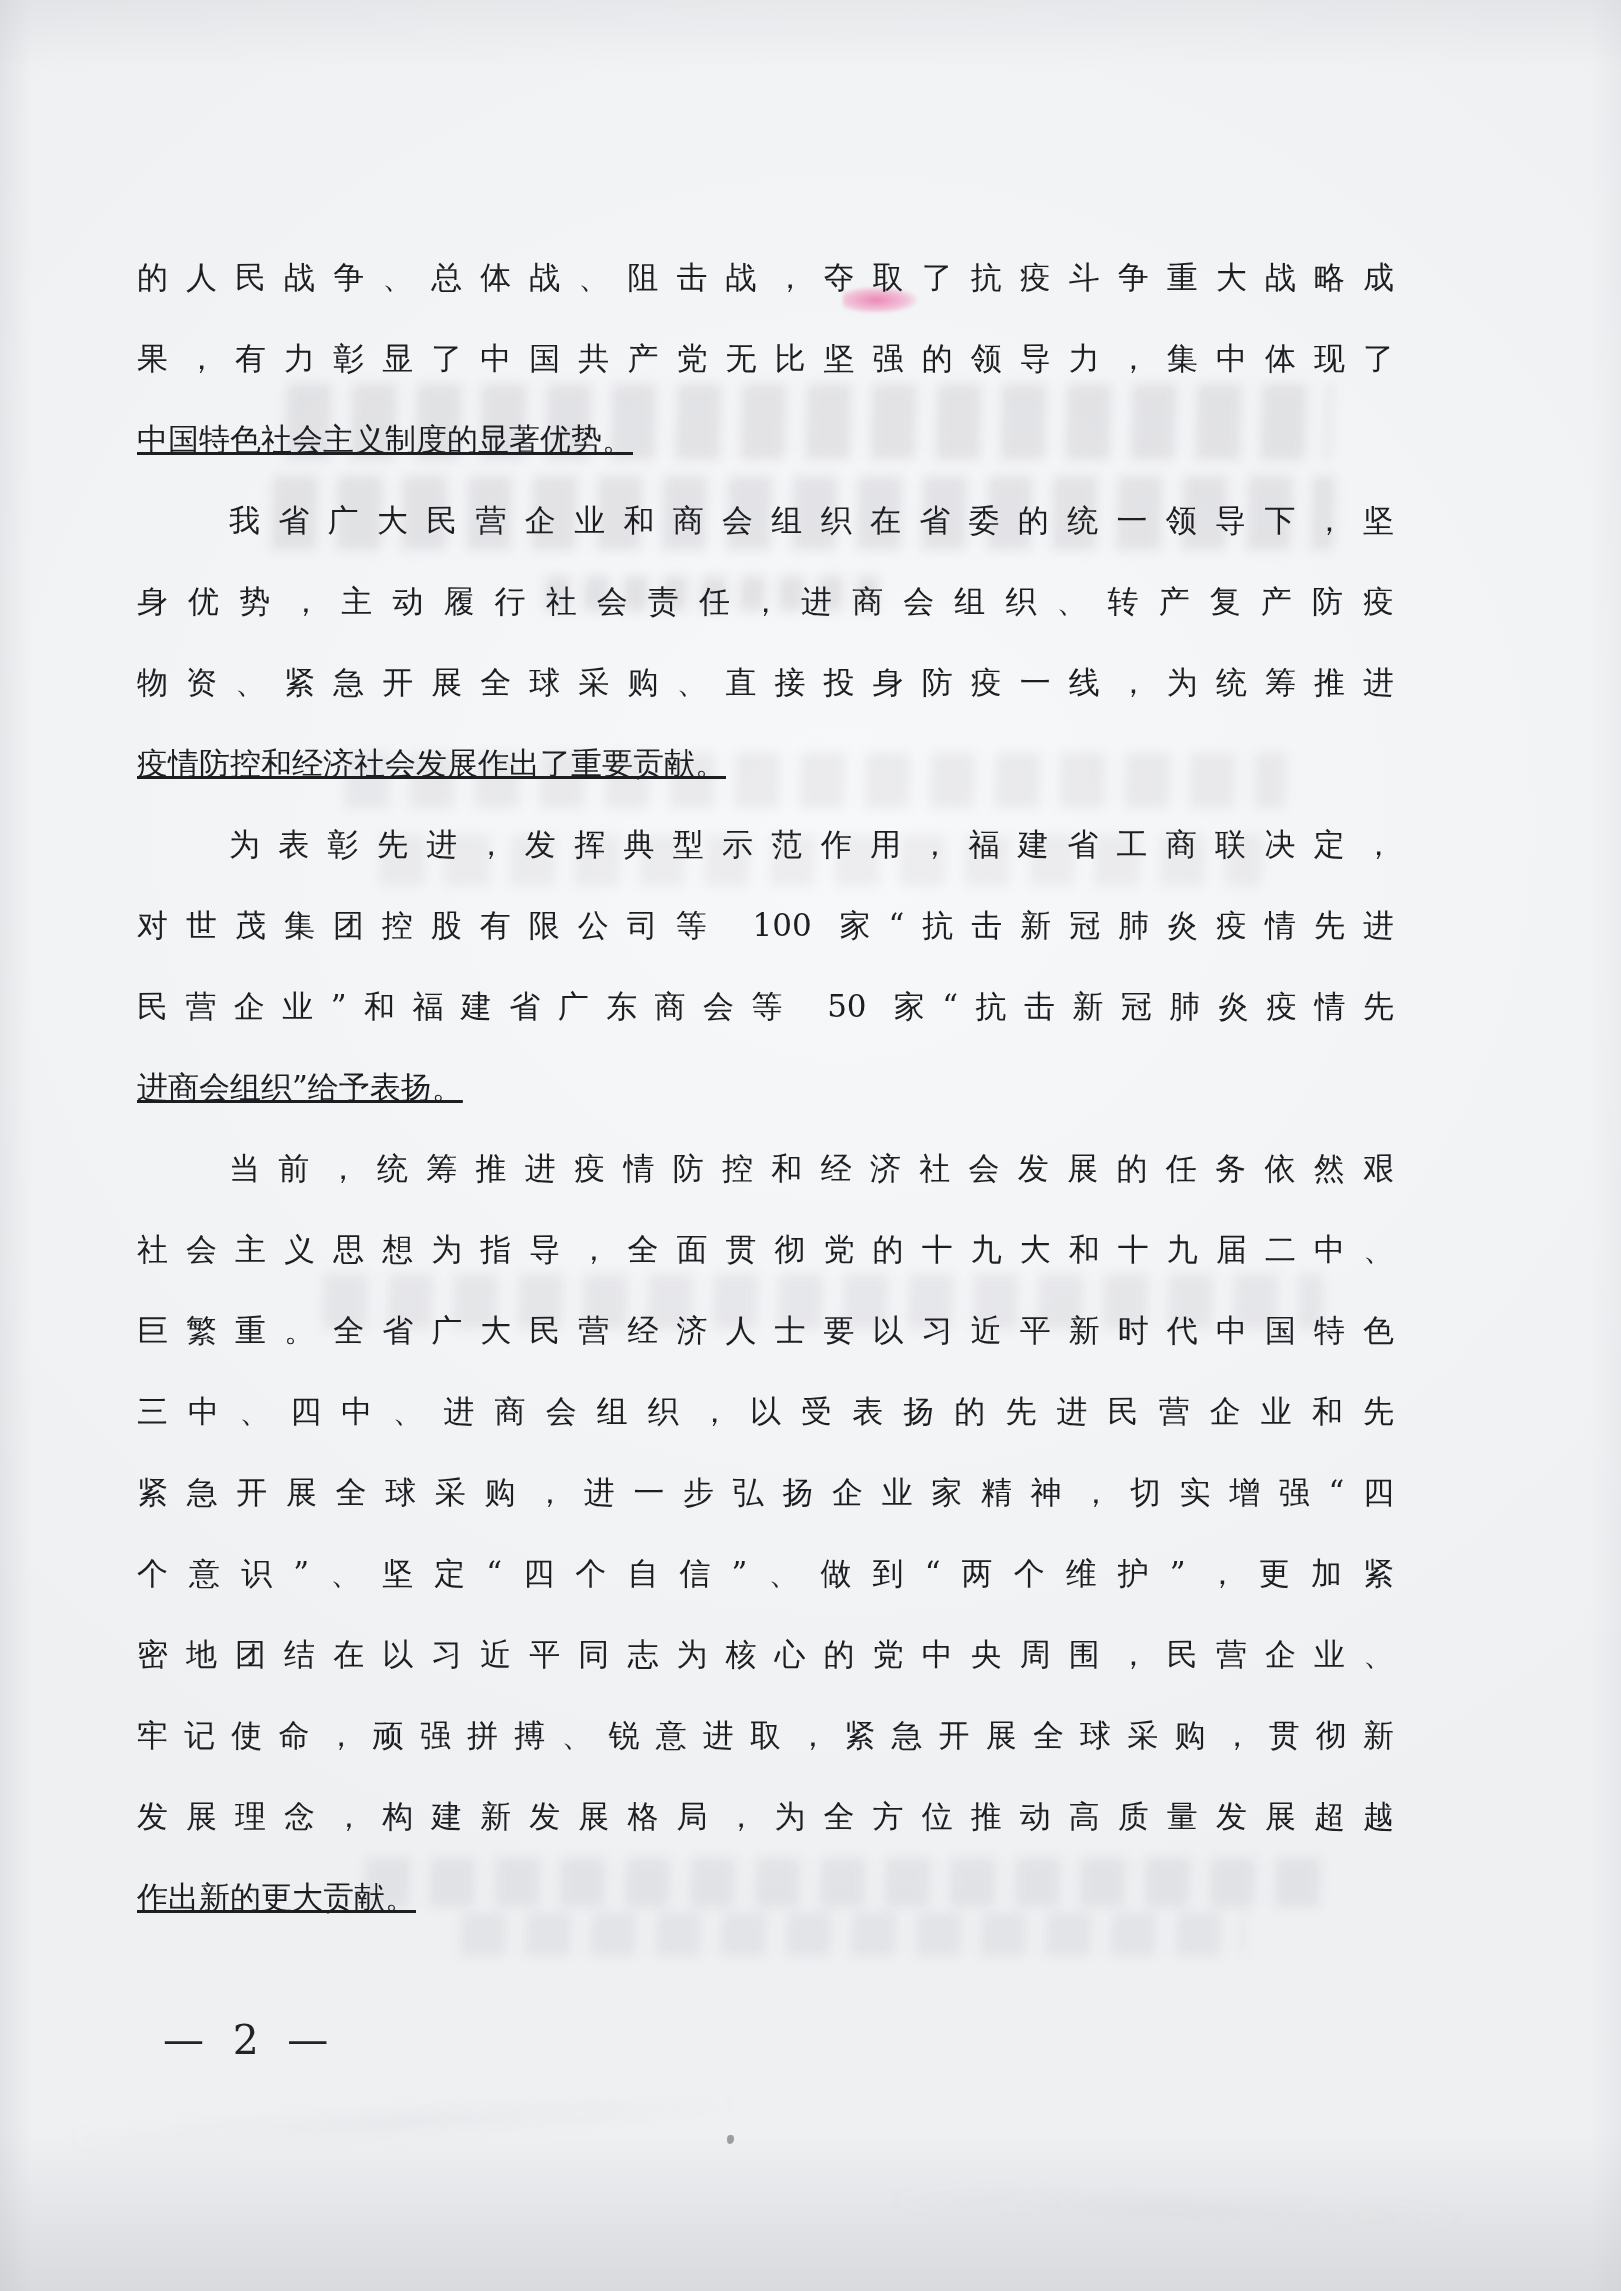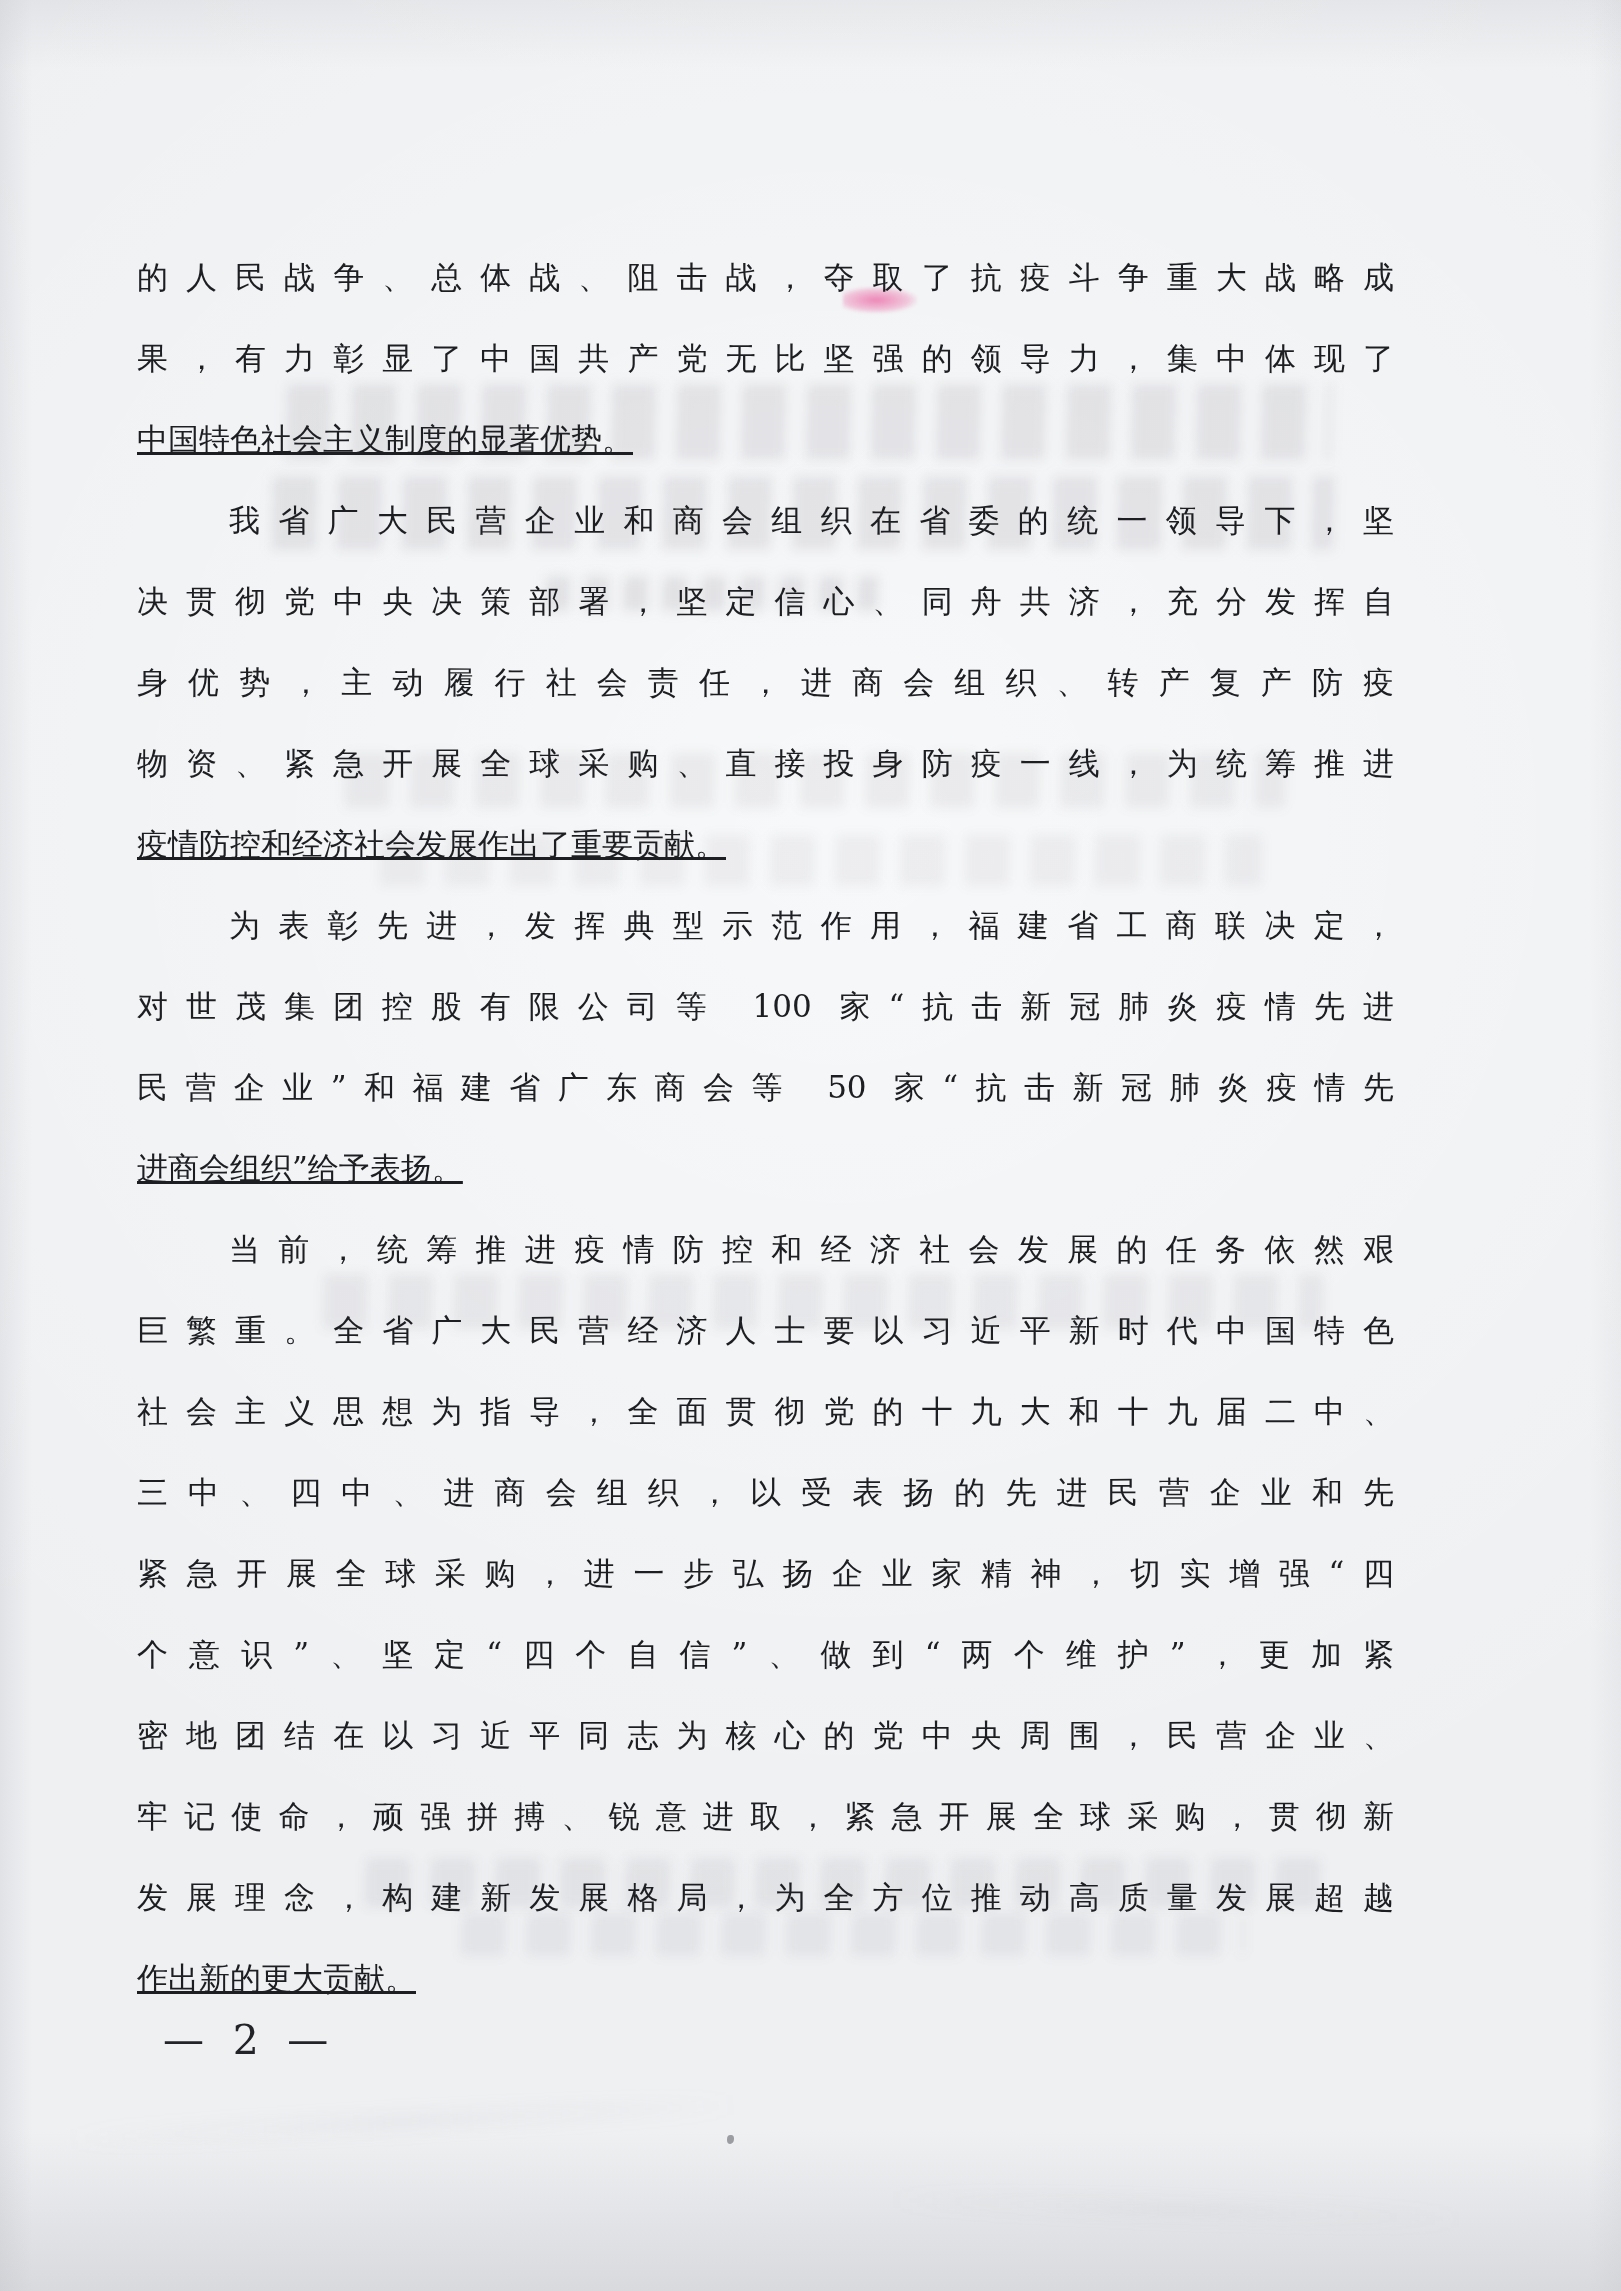--- a/index.html
+++ b/index.html
@@ -102,31 +102,30 @@
 <div class="wrinkle w1"></div>
 <div class="wrinkle w2"></div>
 <div class="smudge-pink"></div>
 <div class="speck"></div>
 
 <div class="textblock">
   <div class="line">的人民战争、总体战、阻击战，夺取了抗疫斗争重大战略成</div>
   <div class="line">果，有力彰显了中国共产党无比坚强的领导力，集中体现了</div>
   <div class="line end">中国特色社会主义制度的显著优势。</div>
   <div class="line indent">我省广大民营企业和商会组织在省委的统一领导下，坚</div>
-  <div class="line">决贯彻党中央决策部署，坚定信心、同舟共济，充分发挥自</div>
   <div class="line">身优势，主动履行社会责任，进商会组织、转产复产防疫</div>
   <div class="line">物资、紧急开展全球采购、直接投身防疫一线，为统筹推进</div>
   <div class="line end">疫情防控和经济社会发展作出了重要贡献。</div>
   <div class="line indent">为表彰先进，发挥典型示范作用，福建省工商联决定，</div>
   <div class="line">对世茂集团控股有限公司等 100 家“抗击新冠肺炎疫情先进</div>
   <div class="line">民营企业”和福建省广东商会等 50 家“抗击新冠肺炎疫情先</div>
   <div class="line end">进商会组织”给予表扬。</div>
   <div class="line indent">当前，统筹推进疫情防控和经济社会发展的任务依然艰</div>
+  <div class="line">社会主义思想为指导，全面贯彻党的十九大和十九届二中、</div>
   <div class="line">巨繁重。全省广大民营经济人士要以习近平新时代中国特色</div>
-  <div class="line">社会主义思想为指导，全面贯彻党的十九大和十九届二中、</div>
   <div class="line">三中、四中、进商会组织，以受表扬的先进民营企业和先</div>
   <div class="line">紧急开展全球采购，进一步弘扬企业家精神，切实增强“四</div>
   <div class="line">个意识”、坚定“四个自信”、做到“两个维护”，更加紧</div>
   <div class="line">密地团结在以习近平同志为核心的党中央周围，民营企业、</div>
   <div class="line">牢记使命，顽强拼搏、锐意进取，紧急开展全球采购，贯彻新</div>
   <div class="line">发展理念，构建新发展格局，为全方位推动高质量发展超越</div>
   <div class="line end">作出新的更大贡献。</div>
 </div>
 
 <div class="pagenum">— 2 —</div>

